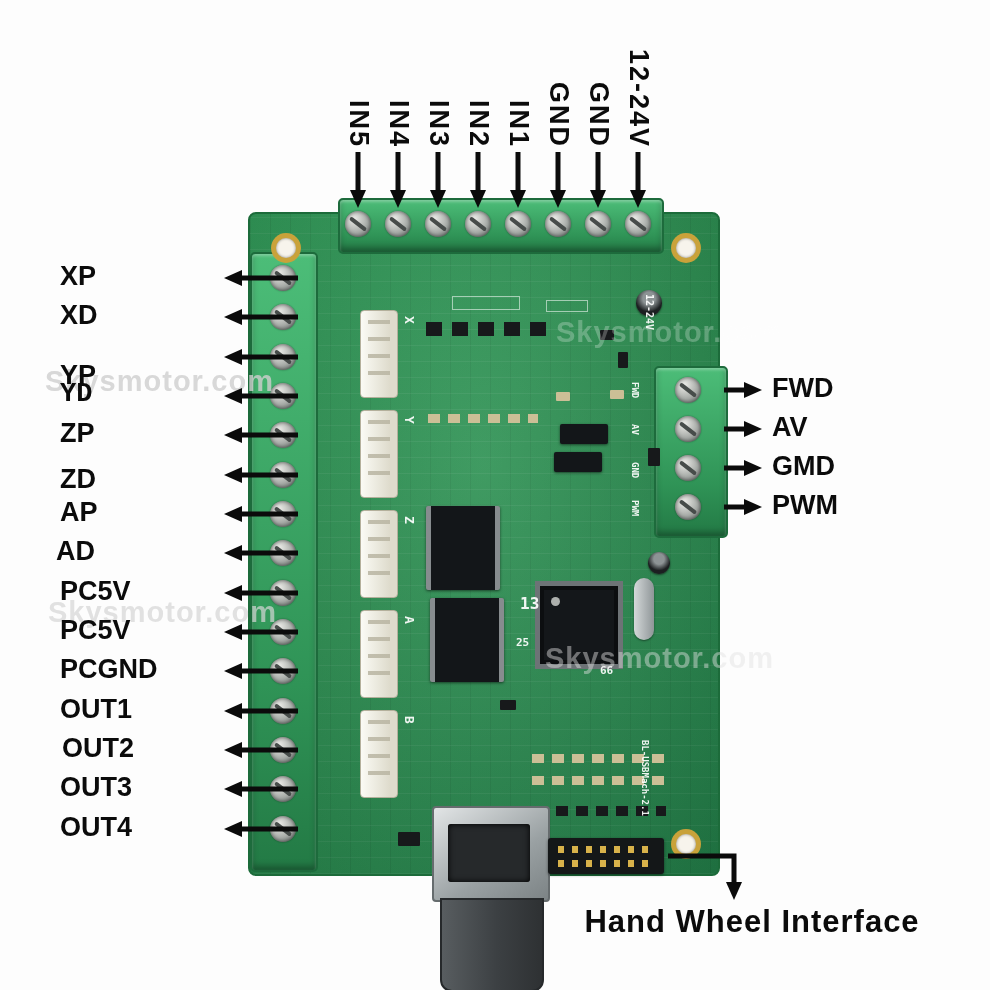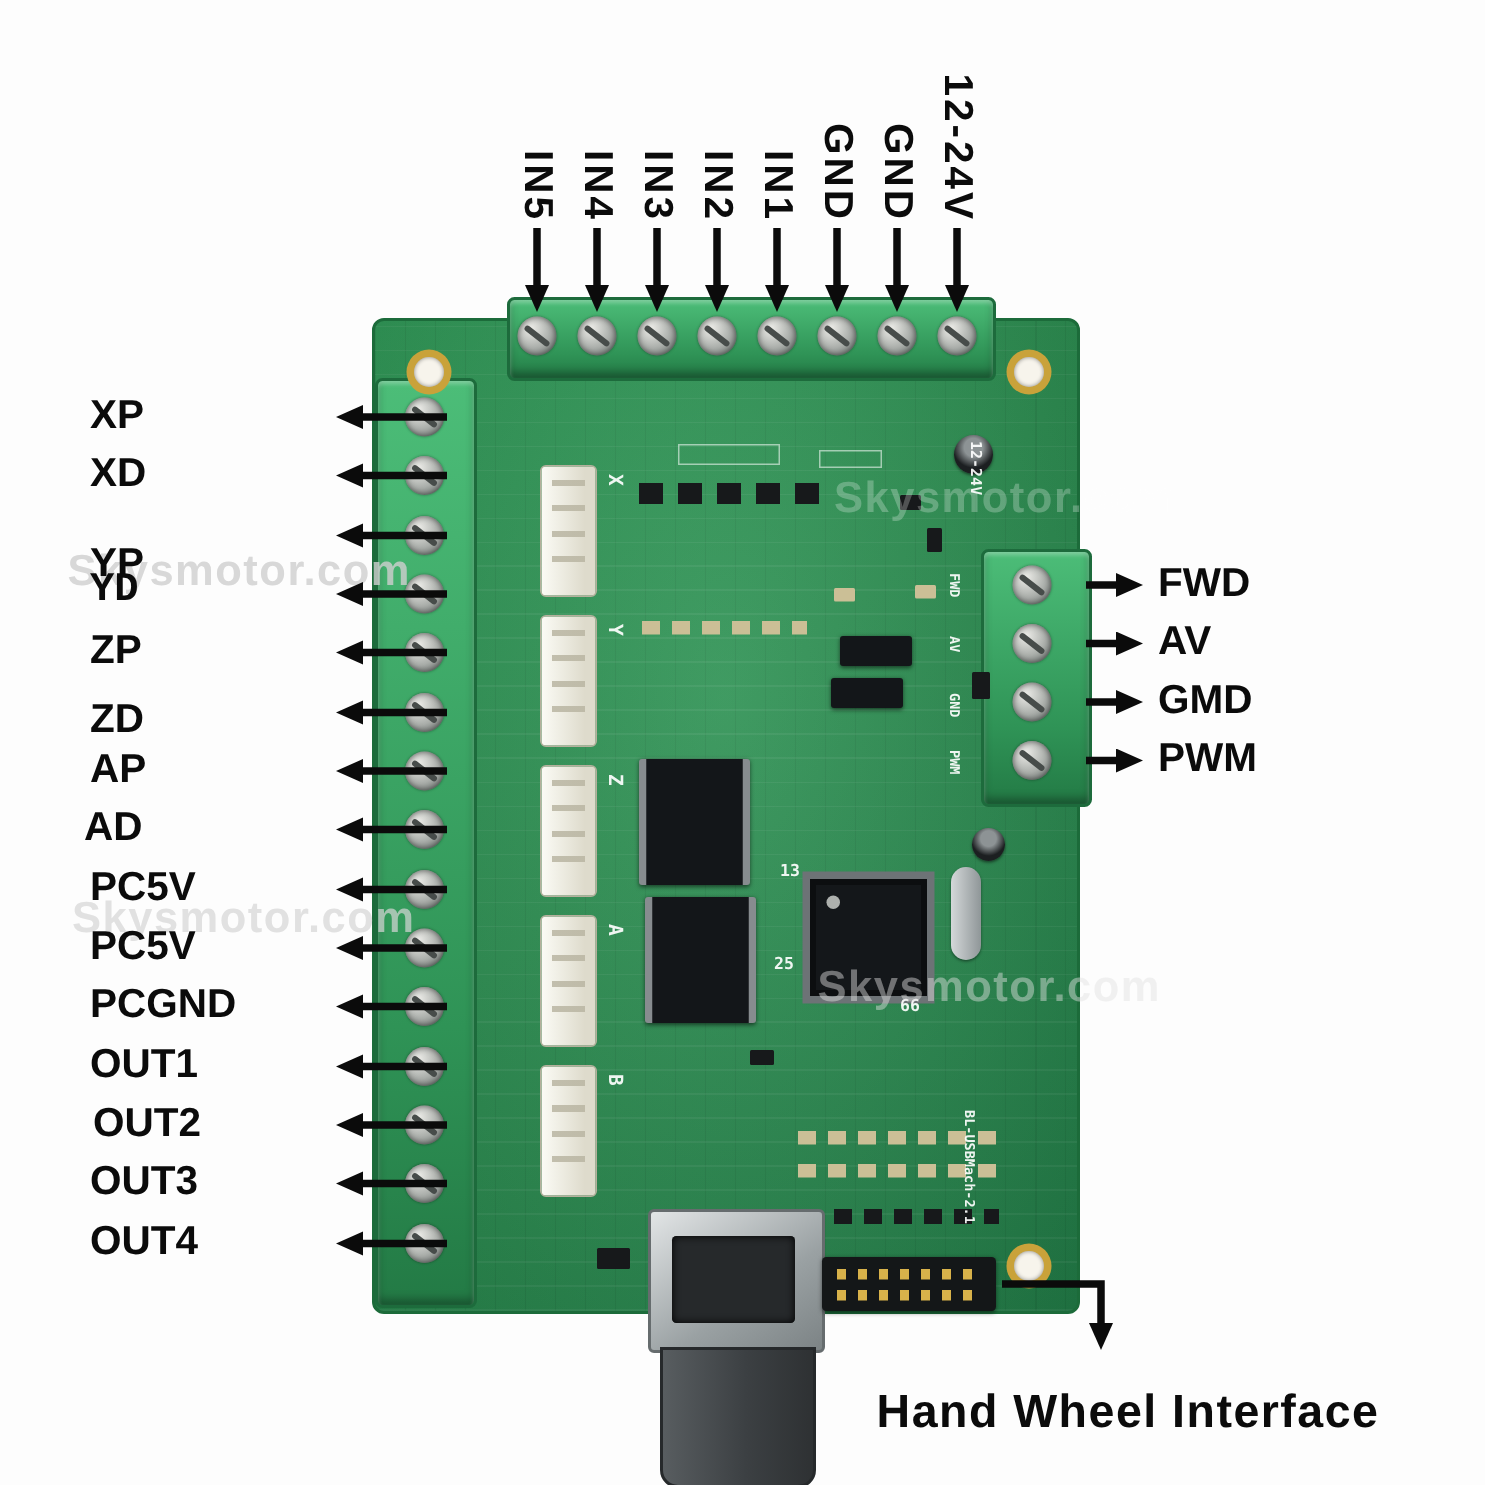--- a/index.html
+++ b/index.html
@@ -154,21 +154,21 @@
 <div class="silk silk-v" style="left:402px;top:516px;font-size:13px;">Z</div>
 <div class="silk silk-v" style="left:402px;top:616px;font-size:13px;">A</div>
 <div class="silk silk-v" style="left:402px;top:716px;font-size:13px;">B</div>
 
 <div class="silk silk-v" style="left:644px;top:294px;font-size:10px;">12-24V</div>
 <div class="silk silk-v" style="left:630px;top:382px;font-size:9px;">FWD</div>
 <div class="silk silk-v" style="left:630px;top:424px;font-size:9px;">AV</div>
 <div class="silk silk-v" style="left:630px;top:462px;font-size:9px;">GND</div>
 <div class="silk silk-v" style="left:630px;top:500px;font-size:9px;">PWM</div>
 
-<div class="silk" style="left:520px;top:574px;font-size:11px;">13</div>
+<div class="silk" style="left:520px;top:594px;font-size:16px;">13</div>
 <div class="silk" style="left:516px;top:636px;font-size:11px;">25</div>
 <div class="silk" style="left:600px;top:664px;font-size:11px;">66</div>
 <div class="silk silk-v" style="left:640px;top:740px;font-size:9px;">BL-USBMach-2.1</div>
 
 <div class="usb-shell"></div>
 <div class="usb-hole"></div>
 <div class="usb-plug"></div>
 <div class="hw-header"></div>
 <div class="hw-pins" style="top:846px;"></div>
 <div class="hw-pins" style="top:860px;"></div>
@@ -241,13 +241,13 @@
 <div class="lbl lbl-left" style="left:60px;top:694px;">OUT1</div>
 <div class="lbl lbl-left" style="left:62px;top:733px;">OUT2</div>
 <div class="lbl lbl-left" style="left:60px;top:772px;">OUT3</div>
 <div class="lbl lbl-left" style="left:60px;top:812px;">OUT4</div>
 
 <div class="lbl lbl-right" style="left:772px;top:373px;">FWD</div>
 <div class="lbl lbl-right" style="left:772px;top:412px;">AV</div>
 <div class="lbl lbl-right" style="left:772px;top:451px;">GMD</div>
 <div class="lbl lbl-right" style="left:772px;top:490px;">PWM</div>
 
-<div class="lbl lbl-bottom" style="left:552px;top:904px;margin-top:19px;">Hand Wheel Interface</div>
+<div class="lbl lbl-bottom" style="left:552px;top:904px;">Hand Wheel Interface</div>
 
 </body></html>

